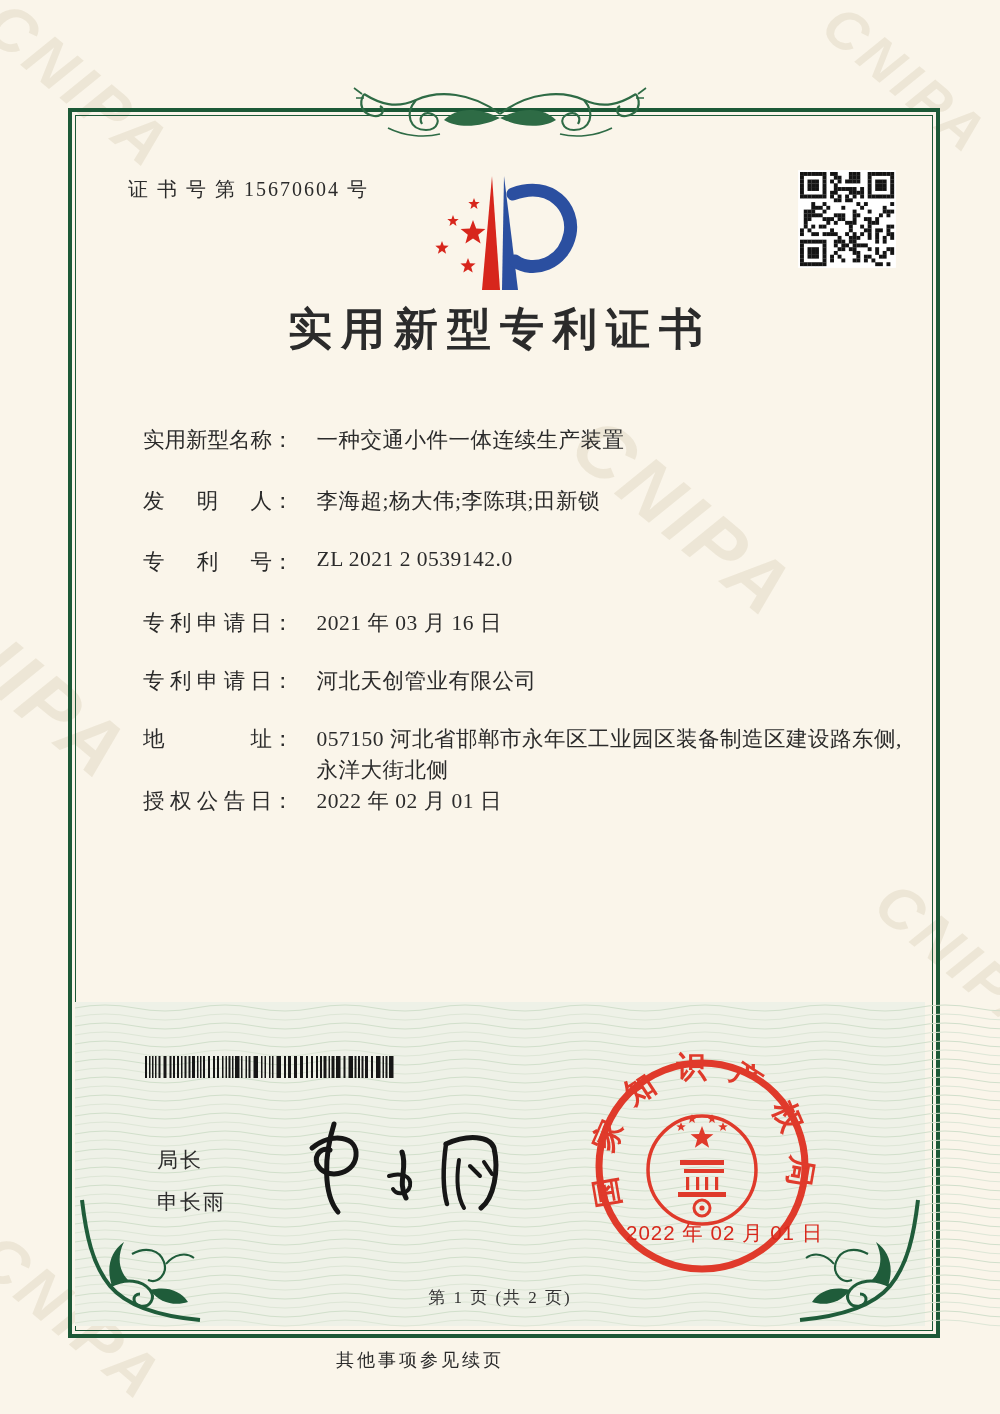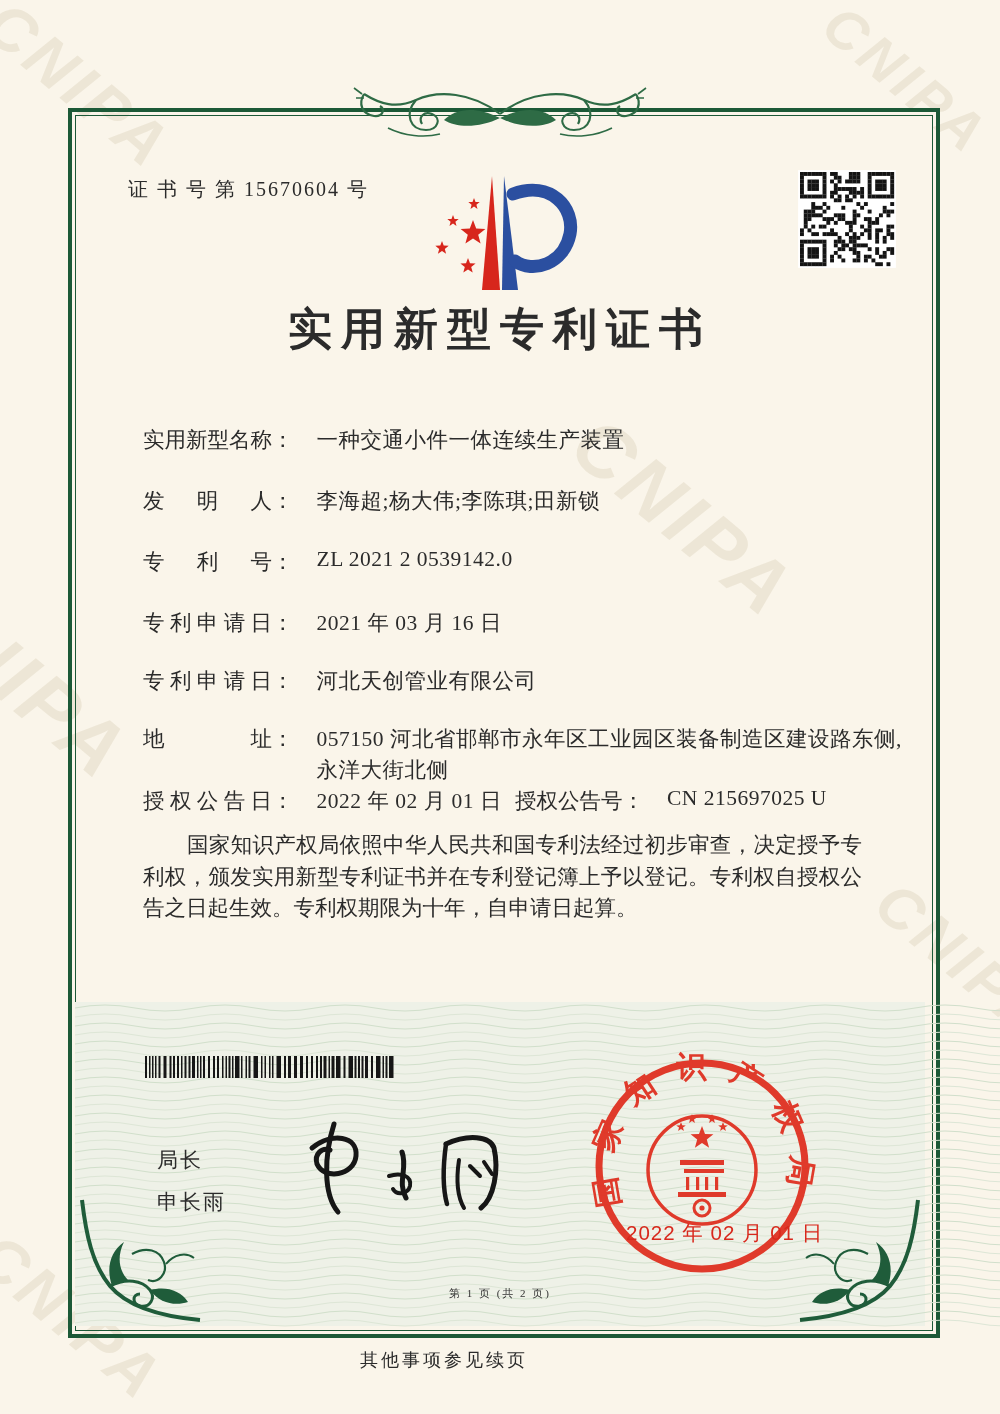--- a/index.html
+++ b/index.html
@@ -45,25 +45,25 @@
   .sig-label{
     position:absolute;left:157px;font-family:Liberation Mono, monospace;
     font-size:21px;z-index:6;letter-spacing:2px;
   }
   .seal-date{
     position:absolute;left:626px;top:1219px;font-size:20.5px;color:#d8281c;
     z-index:8;letter-spacing:1px;white-space:nowrap;font-family:"Liberation Sans","DejaVu Sans",sans-serif;
   }
   .page-ind{
     position:absolute;left:0;top:1286px;width:1000px;text-align:center;
-    font-size:11px;letter-spacing:2px;z-index:6;color:#333;
+    font-size:17px;letter-spacing:2px;z-index:6;color:#333;
   }
   .cont-note{
     position:absolute;left:0;top:1348px;width:840px;text-align:center;
-    font-size:18px;letter-spacing:3px;z-index:6;padding-left:24px;
+    font-size:18px;letter-spacing:3px;z-index:6;
   }
   svg{overflow:visible}
 </style>
 </head>
 <body>
 
 <div class="wm" style="left:18px;top:-14px;font-size:64px">CNIPA</div>
 <div class="wm" style="left:852px;top:-8px;font-size:56px">CNIPA</div>
 <div class="wm" style="left:612px;top:398px;font-size:78px">CNIPA</div>
 <div class="wm" style="left:-58px;top:556px;font-size:80px">CNIPA</div>
@@ -455,27 +455,23 @@
   <span class="flabel">专利申请日</span><span class="colon">：</span><span class="fvalue">2021 年 03 月 16 日</span>
 </div>
 <div class="row" style="top:666px">
   <span class="flabel">专利申请日</span><span class="colon">：</span><span class="fvalue">河北天创管业有限公司</span>
 </div>
 <div class="row" style="top:724px">
   <span class="flabel">地址</span><span class="colon">：</span><span class="fvalue wrap">057150 河北省邯郸市永年区工业园区装备制造区建设路东侧,永洋大街北侧</span>
 </div>
 <div class="row" style="top:786px">
   <span class="flabel">授权公告日</span><span class="colon">：</span><span class="fvalue">2022 年 02 月 01 日</span>
-  <span class="grp2">
-    <span>授权公告号</span><span class="colon">：</span><span class="fvalue">CN 215697025 U</span>
-  </span>
 </div>
 
 <div class="paras">
-  <p>国家知识产权局依照中华人民共和国专利法经过初步审查，决定授予专利权，颁发实用新型专利证书并在专利登记簿上予以登记。专利权自授权公告之日起生效。专利权期限为十年，自申请日起算。</p>
 </div>
 
 <svg id="barcode" class="abs" style="left:143px;top:1056px;z-index:6" width="258" height="22" viewBox="0 0 258 22">
     <rect x="2" y="0" width="2" height="22" fill="#161616"></rect>
     <rect x="6" y="0" width="1.5" height="22" fill="#161616"></rect>
     <rect x="9" y="0" width="1.5" height="22" fill="#161616"></rect>
     <rect x="12" y="0" width="1.5" height="22" fill="#161616"></rect>
     <rect x="15.5" y="0" width="2" height="22" fill="#161616"></rect>
     <rect x="20.5" y="0" width="3" height="22" fill="#161616"></rect>
     <rect x="26.5" y="0" width="2" height="22" fill="#161616"></rect>

